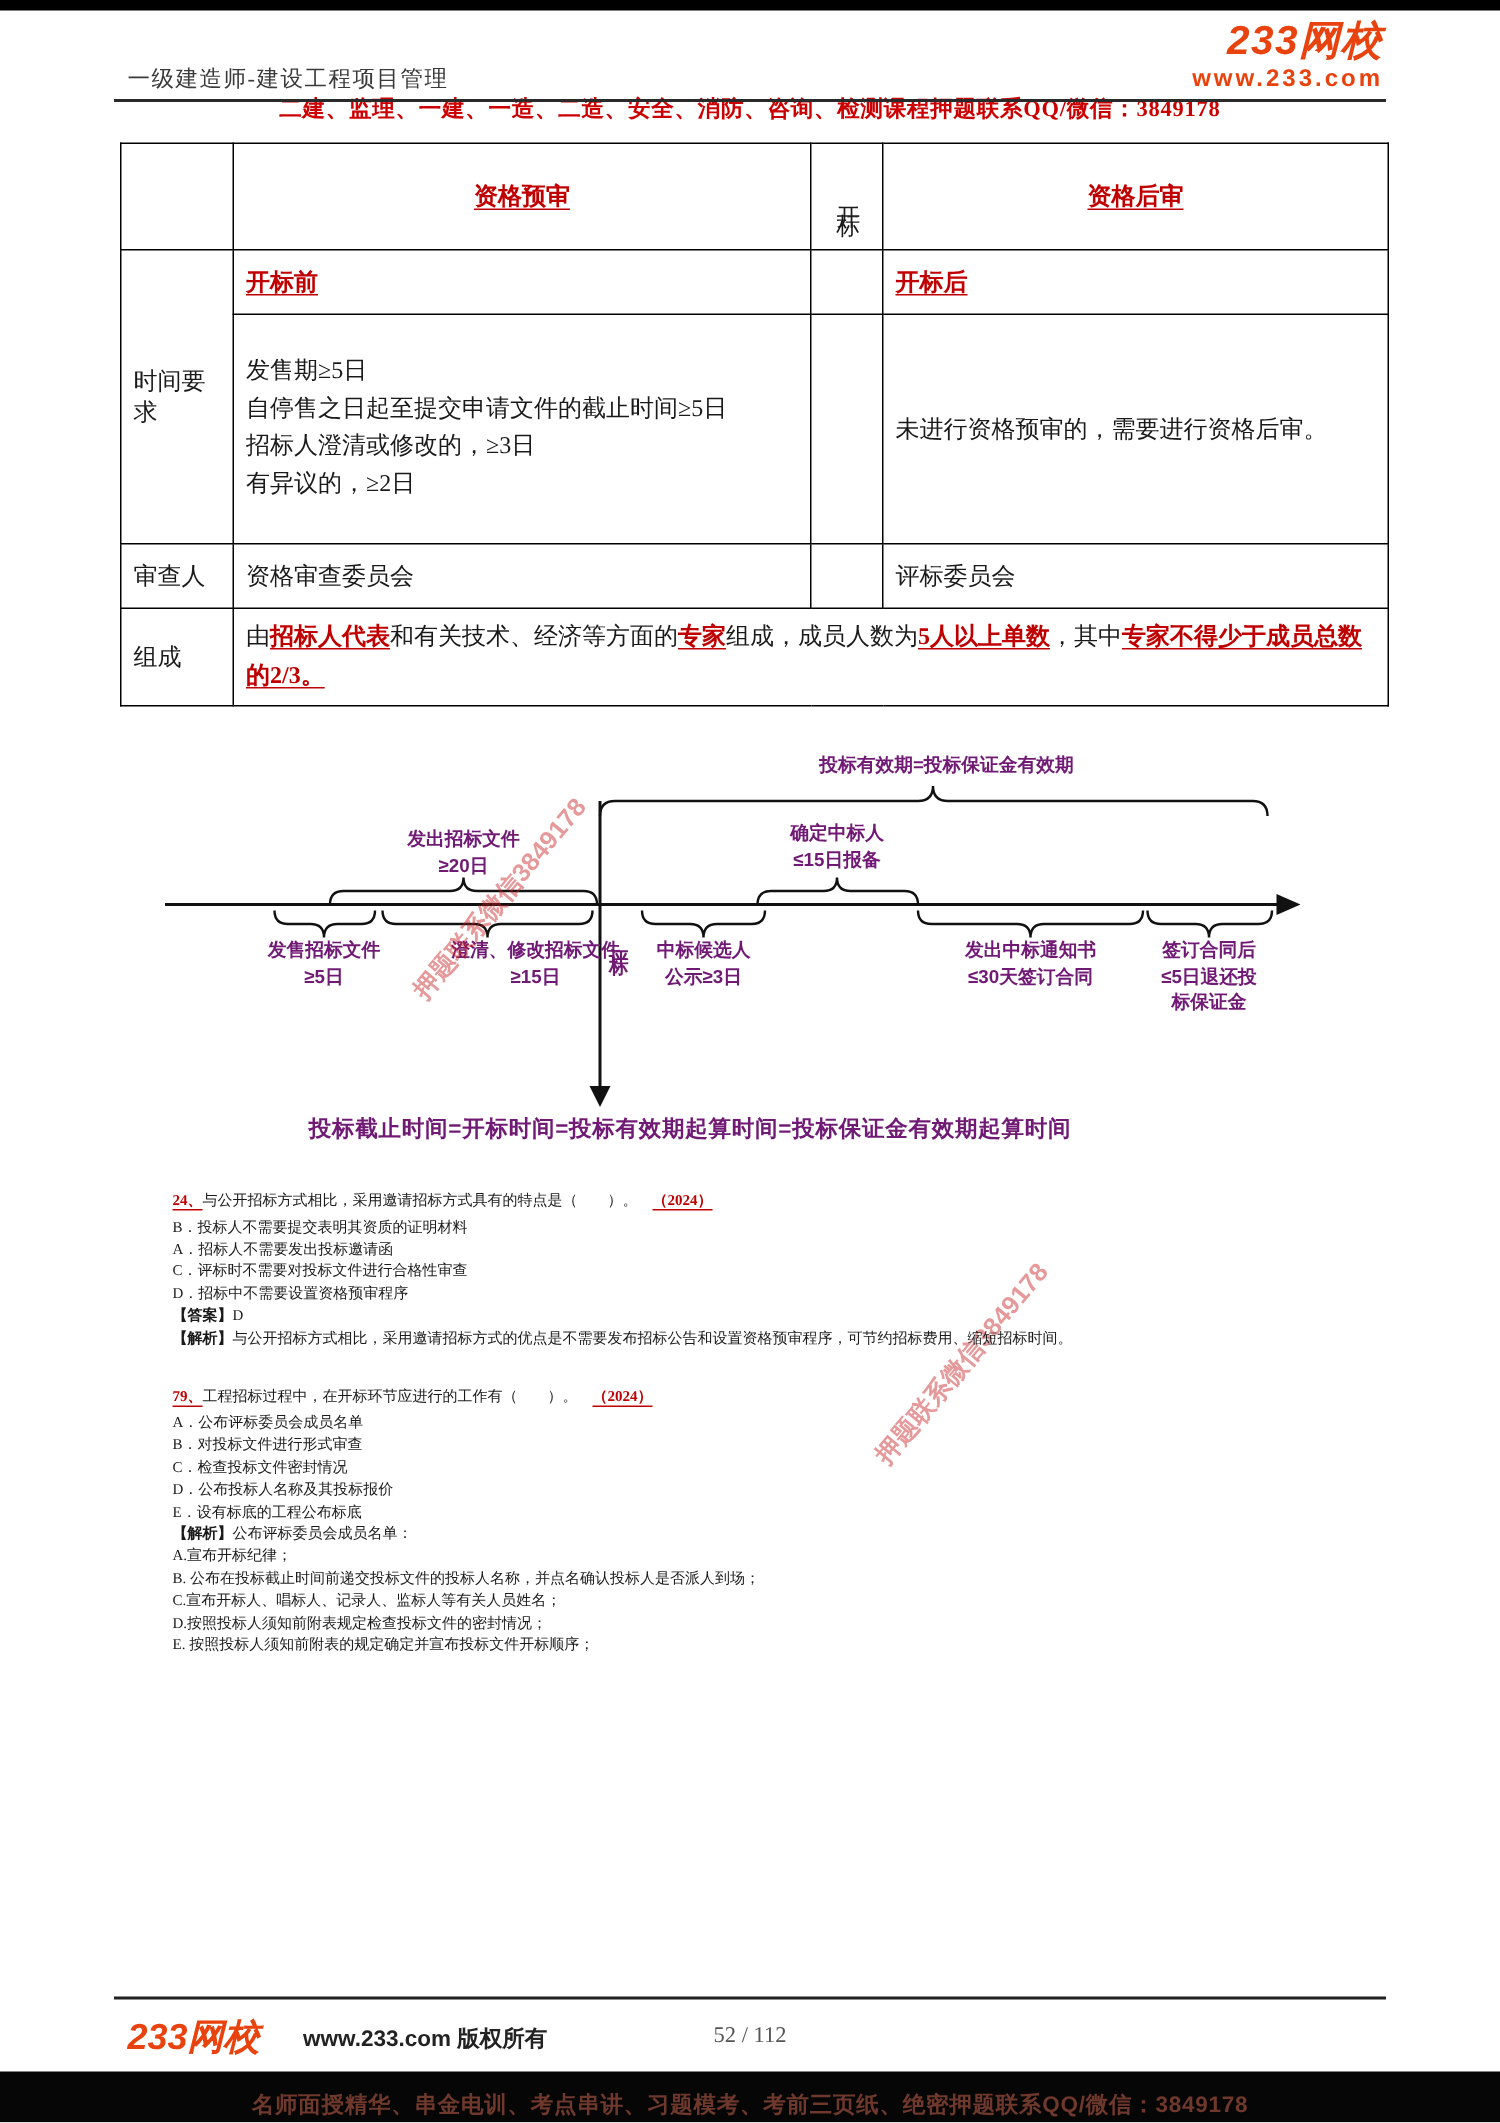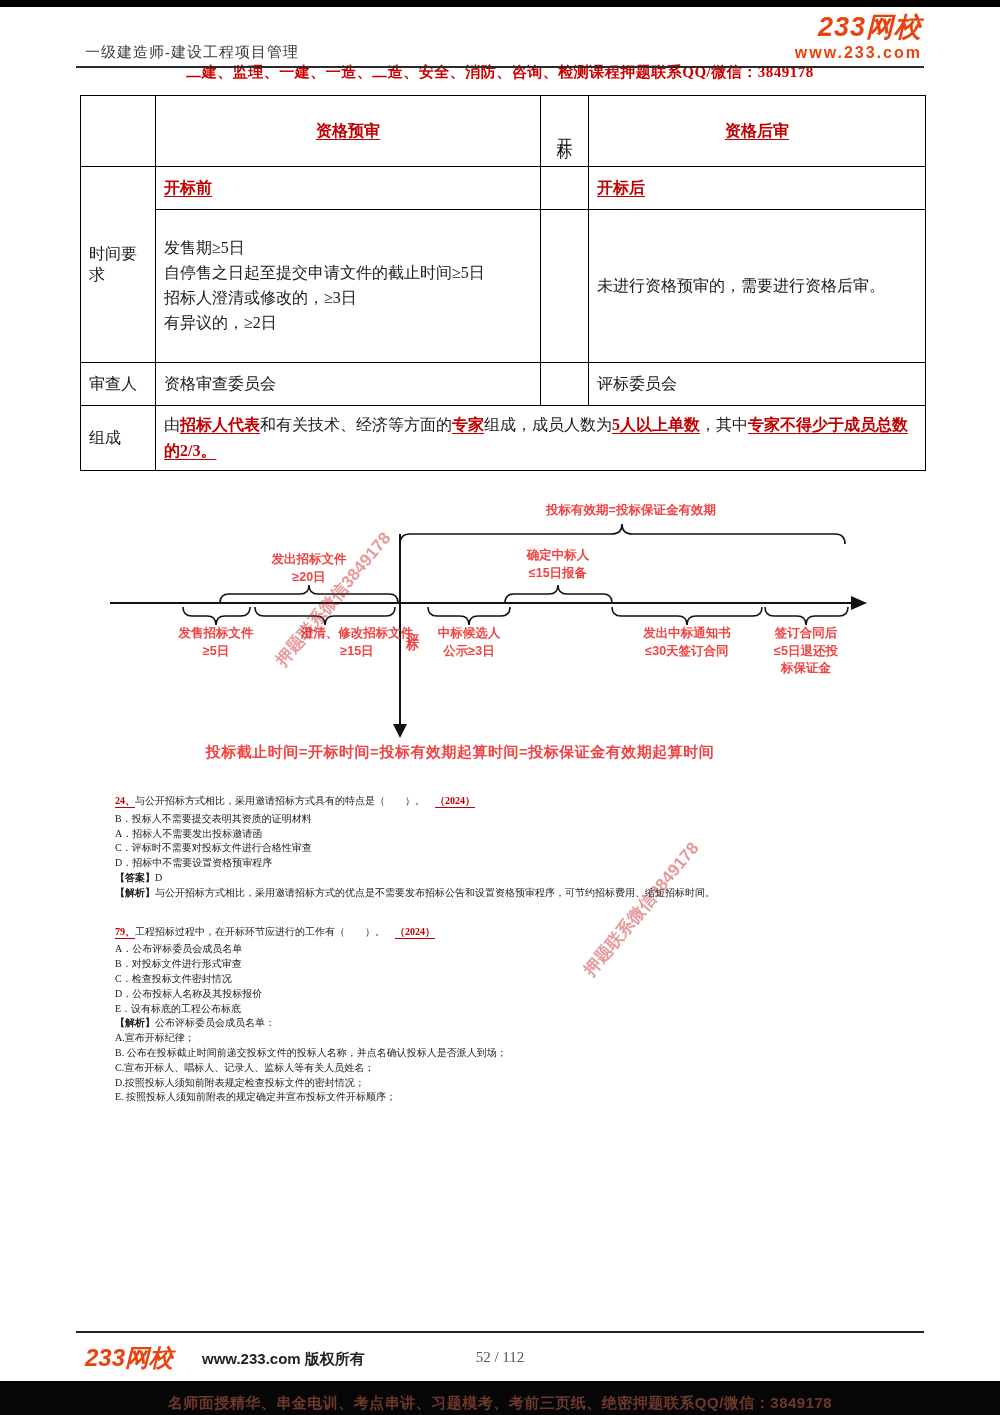--- a/index.html
+++ b/index.html
@@ -31,21 +31,21 @@
   .r3 td { height:144px; }
   .r4 td { height:34px; }
   .r5 td { height:56px; }
   .time-lines div { line-height:1.55; }
   .vert { writing-mode:vertical-lr; text-orientation:upright; display:inline-block;
           line-height:1; letter-spacing:5px; }
   .comp-cell { line-height:1.65; padding:6px 12px; }
 
   
   .diagram { position:absolute; top:490px; left:75px; width:860px; height:300px;
-             font-family:"Liberation Sans", sans-serif; color:#ef4444; }
+             font-family:"Liberation Sans", sans-serif; color:#701a75; }
   .diagram svg { position:absolute; left:0; top:0; }
   .brace { fill:none; stroke:#111; stroke-width:1.6; }
   .dlabel { position:absolute; font-size:12.5px; font-weight:bold; text-align:center;
             line-height:1.4; transform:translateX(-50%); white-space:nowrap; }
   .dlabel span { display:block; }
   .dlabel-v { position:absolute; font-size:13px; font-weight:bold; }
   .dformula { position:absolute; font-size:15px; font-weight:bold;
               transform:translateX(-50%); white-space:nowrap; letter-spacing:0.5px; }
 
   

